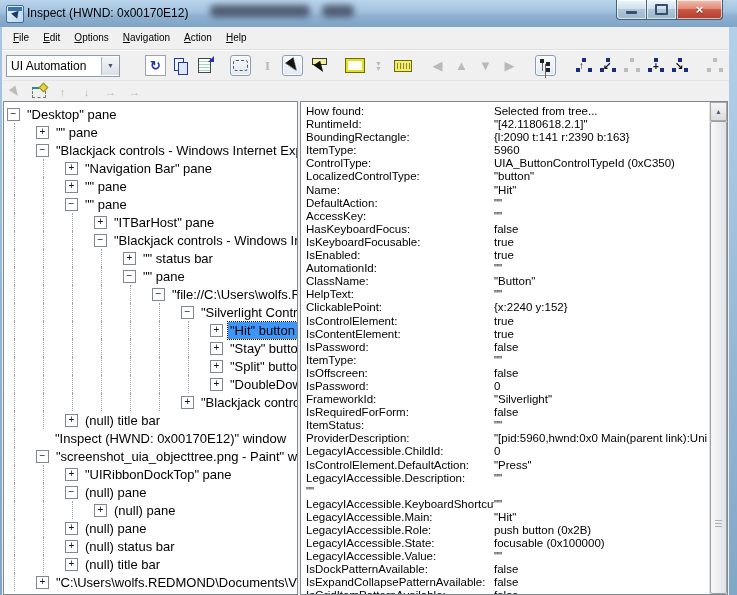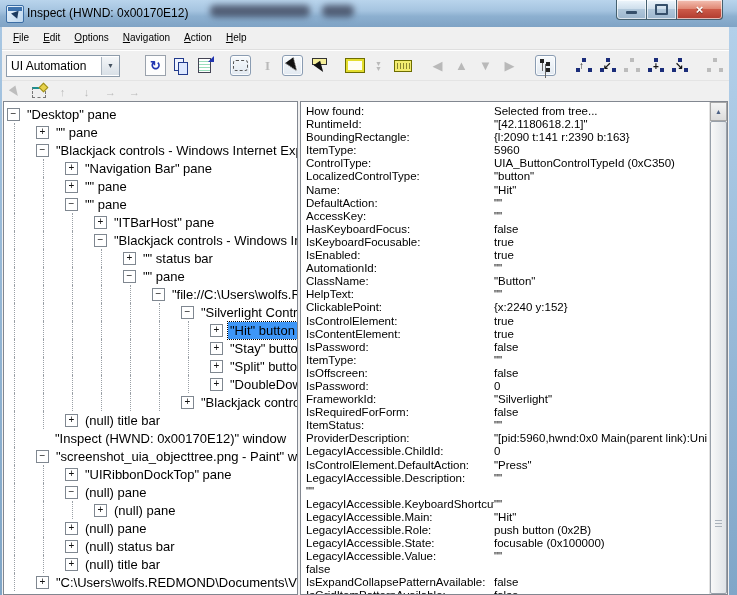--- a/index.html
+++ b/index.html
@@ -607,20 +607,21 @@
   </div>
             <div class="prow">
     <span class="pname">LegacyIAccessible.State:</span>
     <span class="pval">focusable (0x100000)</span>
   </div>
             <div class="prow">
     <span class="pname">LegacyIAccessible.Value:</span>
     <span class="pval">""</span>
   </div>
             <div class="prow">
+    <span class="pname">IsDockPatternAvailable:</span>
     <span class="pval">false</span>
   </div>
             <div class="prow">
     <span class="pname">IsExpandCollapsePatternAvailable:</span>
     <span class="pval">false</span>
   </div>
             <div class="prow">
     <span class="pname">IsGridItemPatternAvailable:</span>
     <span class="pval">false</span>
   </div>

